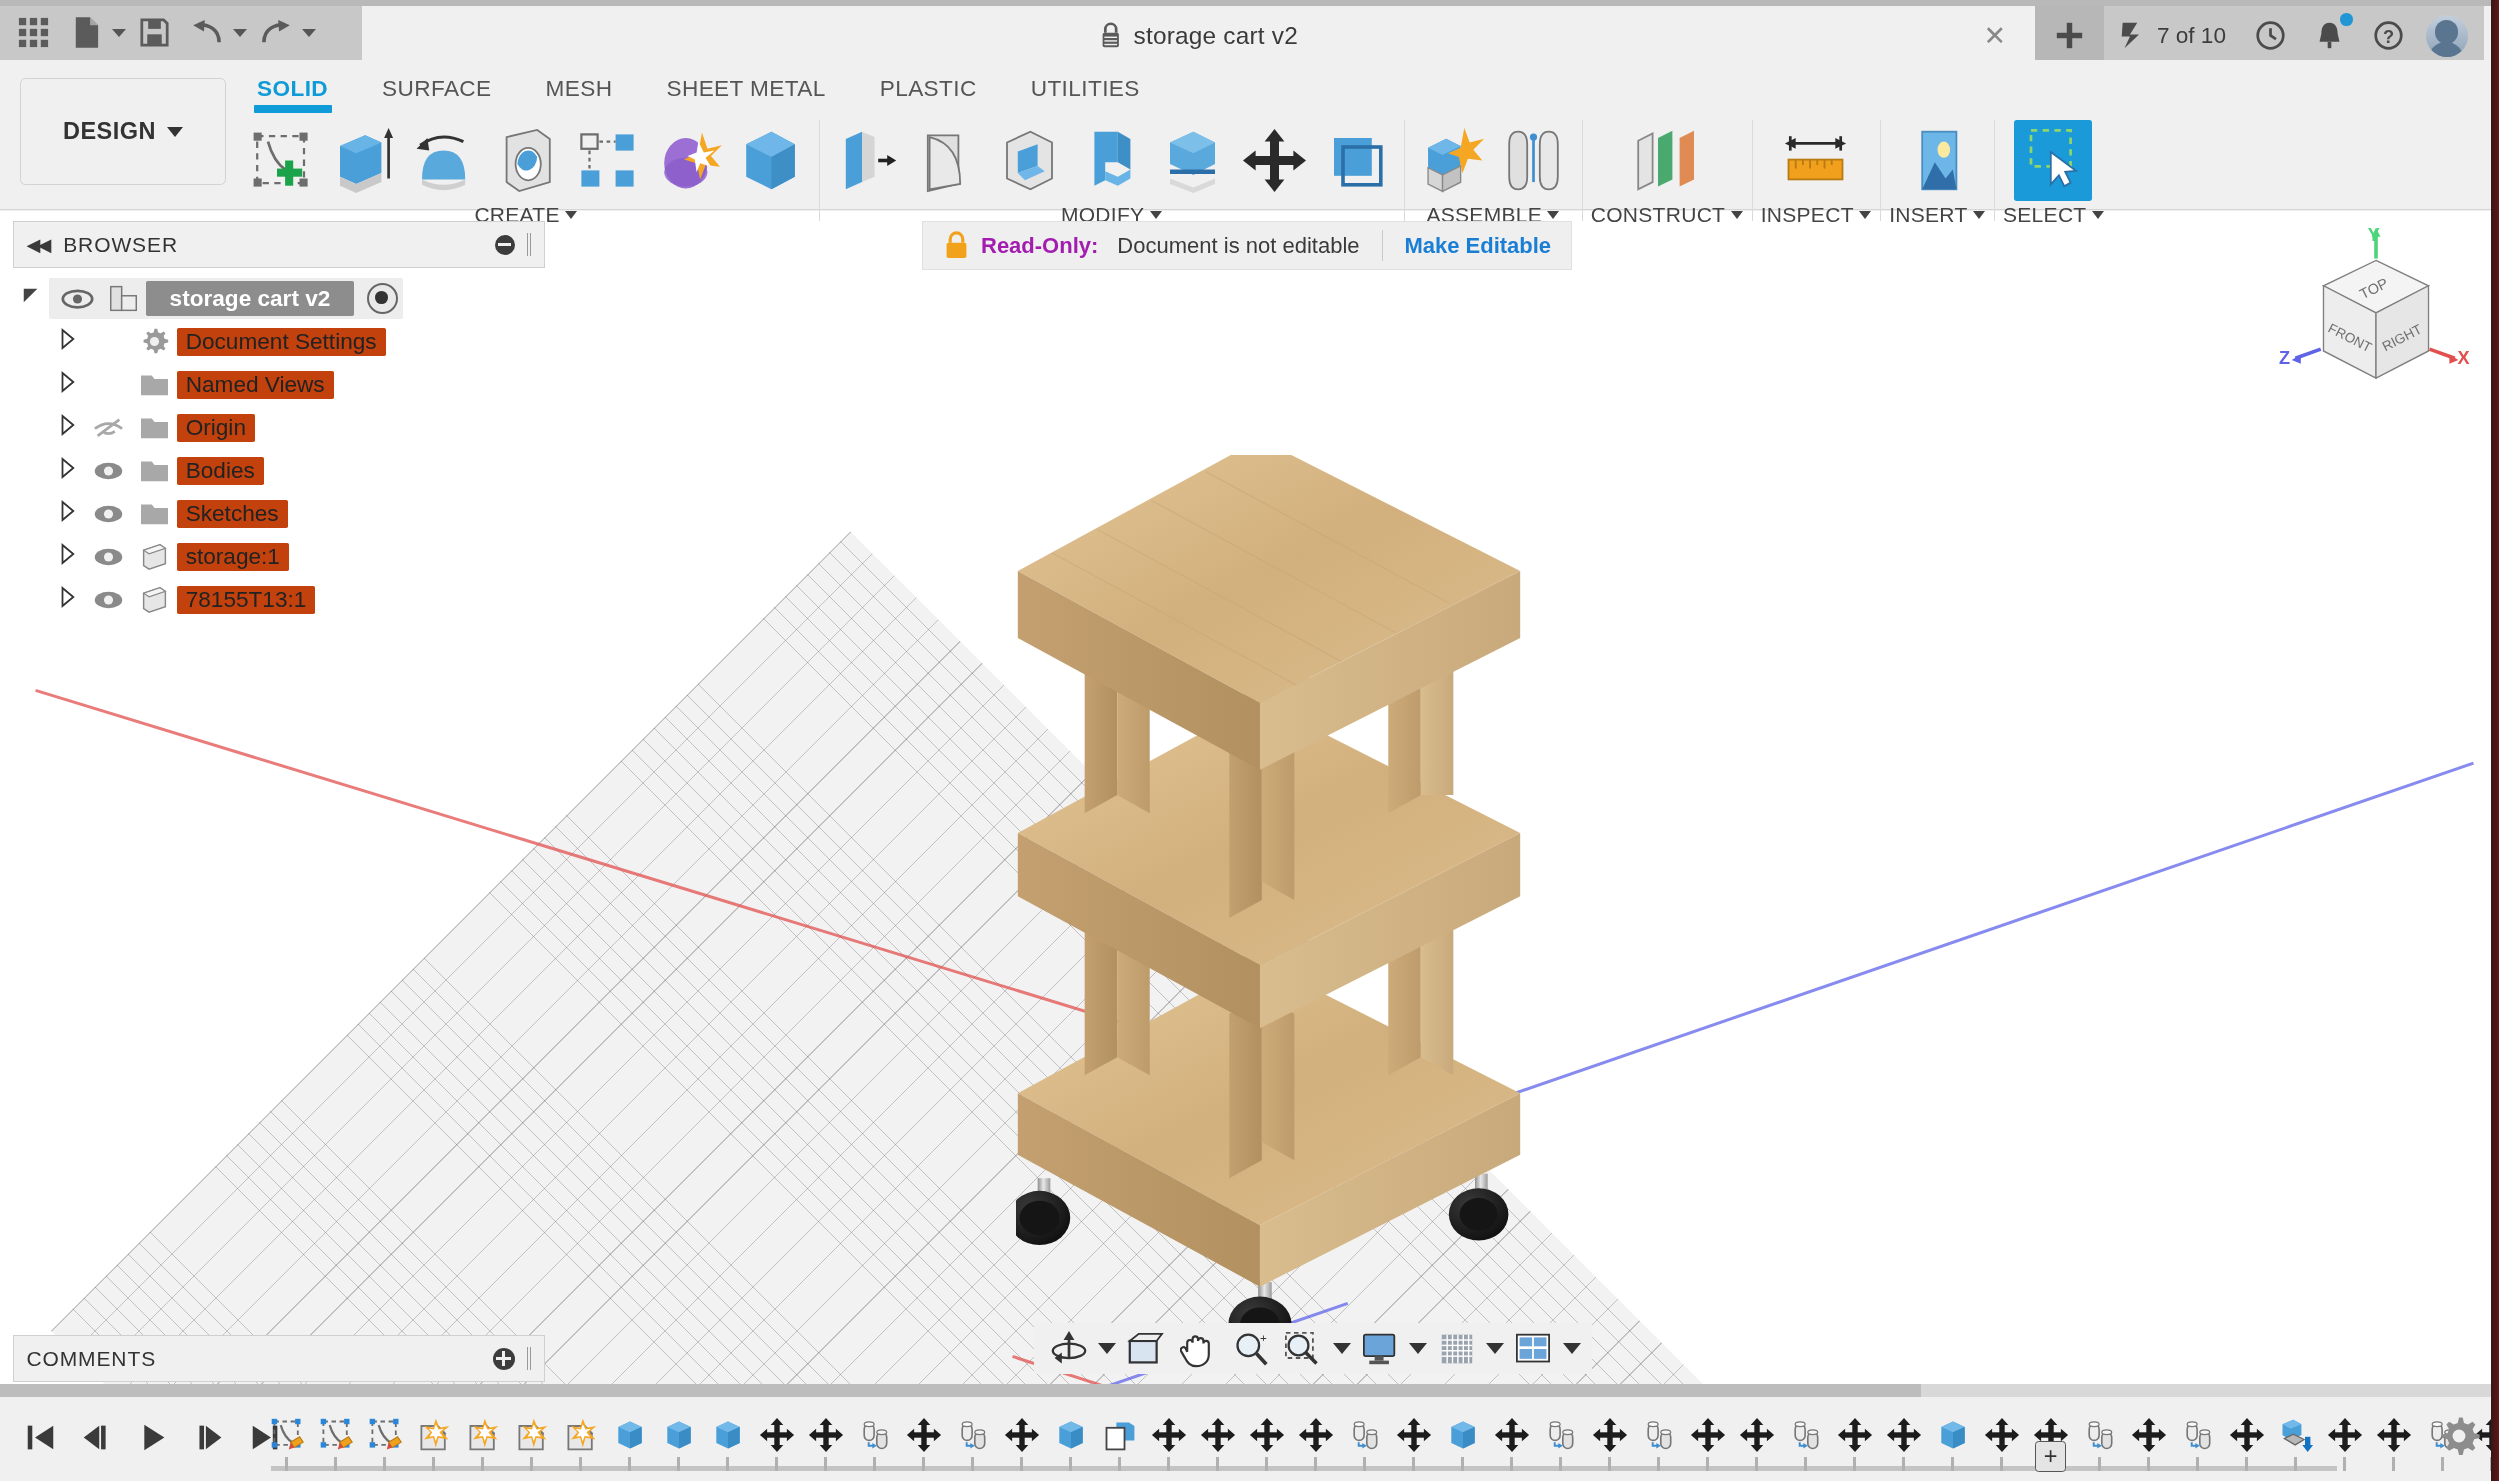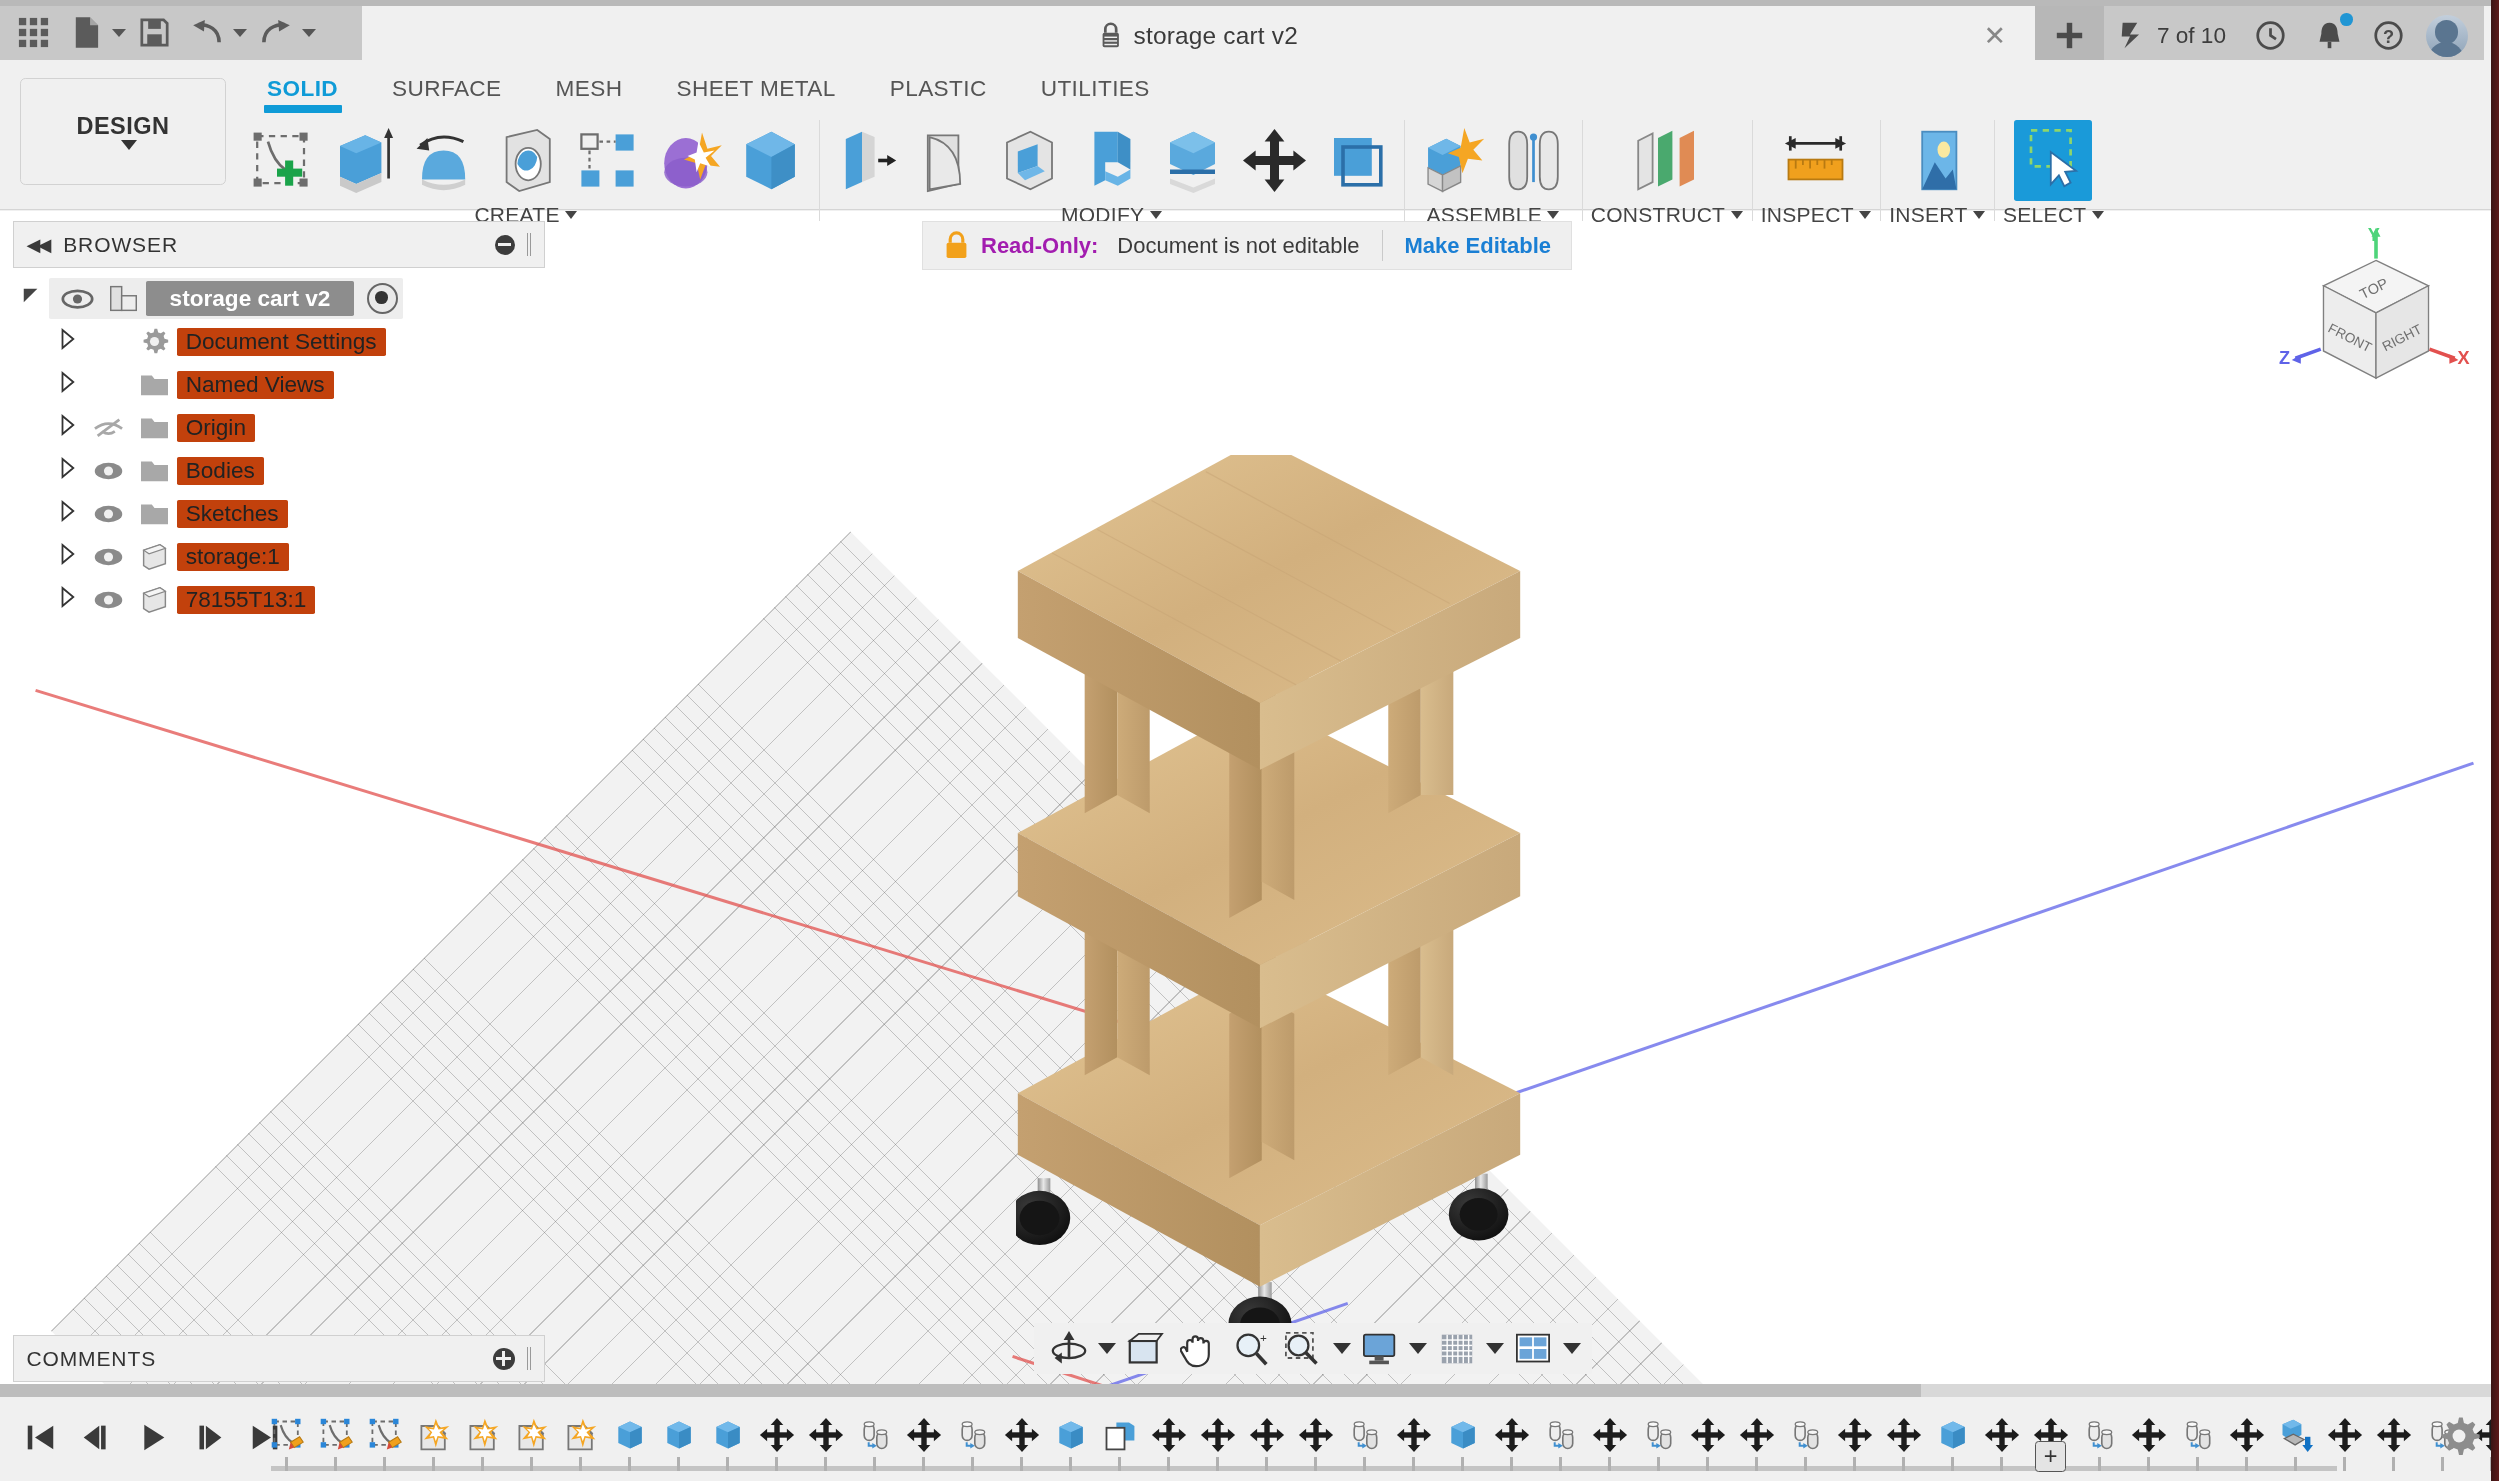--- a/index.html
+++ b/index.html
@@ -86,26 +86,25 @@
   .ribbon {
     position: absolute; top: 60px; left: 0; width: 2500px; height: 150px;
     background: #f0f0f0; border-bottom: 0.9px solid #d5d5d5;
   }
   .design-btn {
     position: absolute; left: 20px; top: 18px; width: 206px; height: 107px;
     border: 0.9px solid #d2d2d2; border-radius: 5.4px; background: #f0f0f0;
     display: flex; align-items: center; justify-content: center;
     font-size: 23.5px; font-weight: bold; color: #333; letter-spacing: 0.5px;
     cursor: pointer;
-    flex-direction: column;
   }
   .design-btn .tri { margin-left: 11px; width:0;height:0;border-left:8.1px solid transparent;border-right:8.1px solid transparent;border-top:10px solid #333; }
 
   .ribtabs {
-    position: absolute; left: 240px; top: 3.6px; display: flex; align-items: flex-start;
+    position: absolute; left: 230px; top: 3.6px; display: flex; align-items: flex-start;
   }
   .ribtab {
     font-size: 22.6px; color: #555; padding: 12.7px 27px 9px 27px;
     cursor: pointer; letter-spacing: 0.4px; position: relative;
   }
   .ribtab.active { color: #0f9bd7; font-weight: bold; }
   .ribtab.active::after {
     content: ''; position: absolute; left: 23.5px; right: 23.5px; bottom: -1.8px;
     height: 8.1px; background: #0f9bd7; border-radius: 0.9px;
   }

